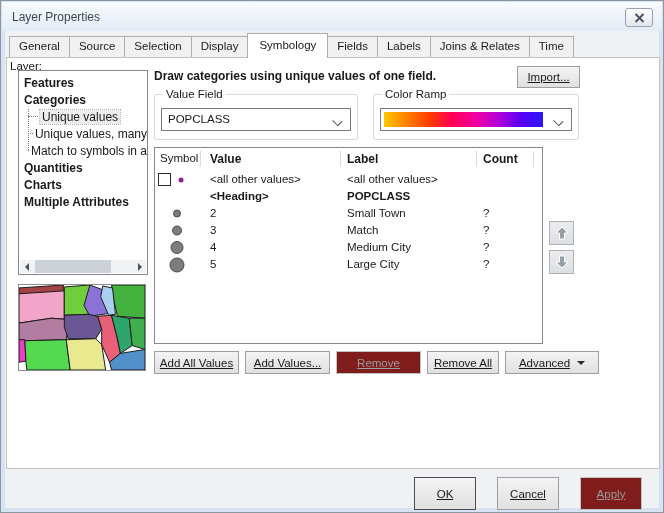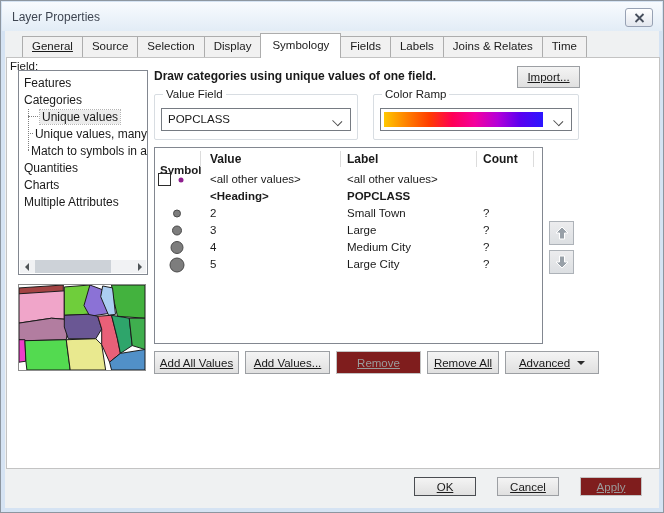--- a/index.html
+++ b/index.html
@@ -22,32 +22,32 @@
     display:flex; align-items:center; justify-content:center; cursor:default;
   }
   .body-bg{ position:absolute; left:4px; top:30px; right:4px; bottom:4px; background:#eff1f2; }
 
   
   .tabstrip{ position:absolute; left:8px; top:31px; height:25px; display:flex; align-items:flex-end; z-index:3; }
   .tab{
     height:21px; padding:3px 9px 0 9px; background:#f1f1f1;
     border:1px solid #adadad; border-bottom:none; margin-left:-1px; white-space:nowrap;
   }
-  .tab:first-child{ margin-left:13px;text-decoration:underline; }
+  .tab:first-child{ margin-left:0; }
   .tab.active{
     height:25px; padding:5px 11px 0 11px; background:#ffffff; margin-bottom:-1px; z-index:4; position:relative;
   }
 
   
   .page{ position:absolute; left:5px; top:56px; width:654px; height:412px; background:#ffffff; border:1px solid #c3c3c3; z-index:1; }
   .show-label{ position:absolute; left:3px; top:2px; }
 
   .treebox{ position:absolute; left:11px; top:12px; width:130px; height:205px; background:#fff; border:1px solid #828790; overflow:hidden; }
   .trow{ position:absolute; left:0; right:0; height:17px; display:flex; align-items:center; white-space:nowrap; }
-  .trow.bold{ font-weight:normal; padding-left:5px; font-size:12px; }
+  .trow.bold{ font-weight:bold; padding-left:5px; font-size:12px; }
   .trow.child{ padding-left:9px; font-size:12px; }
   .twig{ width:10px; height:0; border-top:1px dotted #7f7f7f; margin-right:2px; }
   .sel-bg{ background:#ececec; outline:1px dotted #b5b5b5; padding:0 2px; }
   .vline{ position:absolute; left:9px; top:38px; height:41px; width:0; border-left:1px dotted #7f7f7f; }
   .hscroll{ position:absolute; left:1px; right:1px; bottom:1px; height:13px; background:#f1f2f4; }
   .sb-btn{ position:absolute; top:0; width:13px; height:13px; display:flex; align-items:center; justify-content:center; }
   .sb-left{ left:0; } .sb-right{ right:0; }
   .tri-l{ width:0;height:0;border-top:4px solid transparent;border-bottom:4px solid transparent;border-right:4px solid #4e5356; }
   .tri-r{ width:0;height:0;border-top:4px solid transparent;border-bottom:4px solid transparent;border-left:4px solid #4e5356; }
   .sb-thumb{ position:absolute; left:15px; top:0; width:76px; height:13px; background:#cdd2d8; }
@@ -72,40 +72,40 @@
   .group.ramp{ left:366px; top:36px; width:206px; }
   .combo{ position:absolute; left:6px; right:6px; top:13px; height:23px; background:#fff; border:1px solid #767b82; }
   .combo-text{ position:absolute; left:6px; top:4px; }
   .chev{ position:absolute; right:8px; top:8px; width:8px; height:8px; }
   .chev::before{ content:""; position:absolute; left:0; top:0; width:7px; height:7px; border-right:1.6px solid #4a4a4a; border-bottom:1.6px solid #4a4a4a; transform:rotate(45deg) scale(1,.8); transform-origin:40% 40%; }
   .ramp-swatch{ position:absolute; left:3px; top:3px; bottom:3px; right:28px; }
 
   
   .symtable{ position:absolute; left:147px; top:89px; width:389px; height:197px; background:#fff; border:1px solid #828790; }
   .th{ position:absolute; top:4px; font-weight:bold; font-size:12px; }
-  .th.symbol{ left:5px; font-weight:bold; font-size:11.5px;margin-top:12px; }
+  .th.symbol{ left:5px; font-weight:normal; font-size:11.5px; }
   .th.value{ left:55px; } .th.label{ left:192px; } .th.count{ left:328px; }
   .hdiv{ position:absolute; top:3px; height:16px; width:0; border-left:1px solid #dcdcdc; }
   .row{ position:absolute; left:0; right:0; height:17px; }
   .cv{ position:absolute; left:55px; top:2px; } .cl{ position:absolute; left:192px; top:2px; } .cc{ position:absolute; left:328px; top:2px; }
   .row .b{ font-weight:bold; }
   .symcell{ position:absolute; left:0; top:0; width:45px; height:17px; }
   .chk{ position:absolute; left:3px; top:2px; width:13px; height:13px; background:#fff; border:1px solid #2b2b2b; }
 
   .arrow-btn{ position:absolute; left:542px; width:25px; height:24px; background:linear-gradient(#ececee,#dcdfe2); border:1px solid #adb2b8; display:flex; align-items:center; justify-content:center; }
   .arrow-btn.up{ top:163px; } .arrow-btn.down{ top:192px; }
 
   .action-btn{ position:absolute; top:293px; height:23px; }
   .a0{ left:147px; width:85px; } .a1{ left:238px; width:85px; } .a2{ left:329px; width:85px; }
   .a3{ left:420px; width:72px; } .a4{ left:498px; width:94px; }
   .caret{ width:0;height:0;border-left:4px solid transparent;border-right:4px solid transparent;border-top:4px solid #2b2b2b; margin-left:7px; }
   .u{ text-decoration:underline; }
 
   
-  .footer-btn{ position:absolute; top:476px; width:62px; height:19px; }
+  .footer-btn{ position:absolute; top:476px; width:62px; height:33px; }
   .f-ok{ left:413px; } .f-cancel{ left:496px; } .f-apply{ left:579px; }
 </style>
 </head>
 <body>
 
 <div class="dialog">
 
   <div class="titlebar">
     <span class="title-text">Layer Properties</span>
   </div>
@@ -125,21 +125,21 @@
     <div class="tab active">Symbology</div>
     <div class="tab">Fields</div>
     <div class="tab">Labels</div>
     <div class="tab">Joins &amp; Relates</div>
     <div class="tab">Time</div>
 
   </div>
 
   <div class="page">
 
-    <span class="show-label">Field:</span>
+    <span class="show-label">Layer:</span>
 
     <div class="treebox">
       <div class="trow bold" style="top:3px">
           <span>Features</span>
         </div>
       <div class="trow bold" style="top:20px">
           <span>Categories</span>
         </div>
       <div class="vline"></div>
       <div class="trow child" style="top:37px">
@@ -254,21 +254,21 @@
         <span class="cc">?</span>
       </div>
 
       <div class="row" style="top:74px">
         <span class="symcell">
           <svg width="45" height="17">
             <circle cx="22" cy="8.5" r="4.5" fill="#7d7d7d" stroke="#4a4a4a"></circle>
           </svg>
         </span>
         <span class="cv">3</span>
-        <span class="cl">Large</span>
+        <span class="cl">Match</span>
         <span class="cc">?</span>
       </div>
 
       <div class="row" style="top:91px">
         <span class="symcell">
           <svg width="45" height="17">
             <circle cx="22" cy="8.5" r="6" fill="#7d7d7d" stroke="#4a4a4a"></circle>
           </svg>
         </span>
         <span class="cv">4</span>

